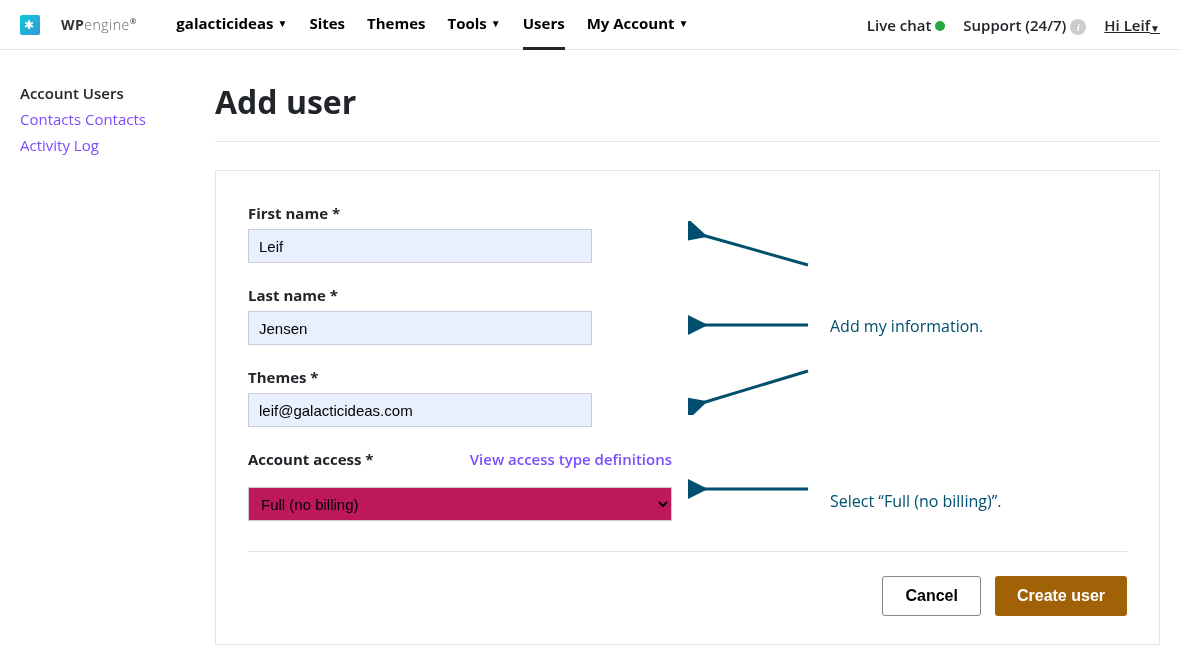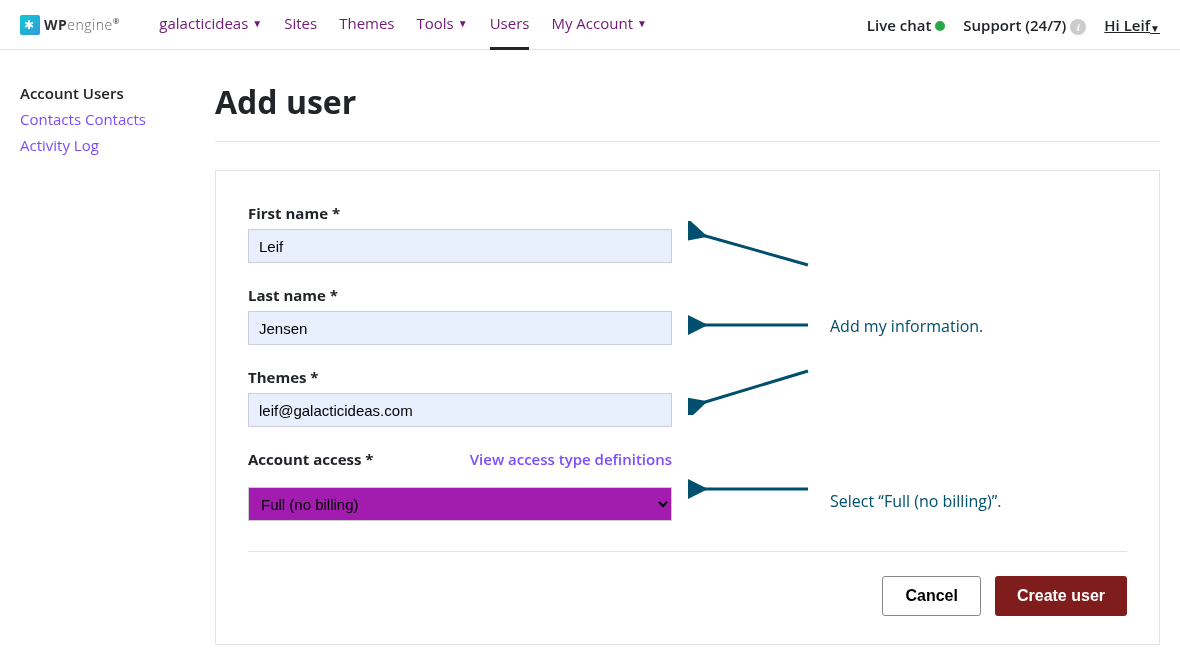--- a/index.html
+++ b/index.html
@@ -1,28 +1,28 @@
 <!DOCTYPE html>
 <html><head>
   <meta charset="utf-8">
   <style>
     * { box-sizing: border-box; margin: 0; padding: 0; }
     body { font-family: "Open Sans", -apple-system, BlinkMacSystemFont, sans-serif; color: #212529; background: #fff; width: 1180px; }
     
     
     .topnav { display: flex; align-items: center; height: 50px; padding: 0 20px; border-bottom: 1px solid #e4e4e4; }
-    .logo { display: flex; align-items: center; gap: 4px; font-weight: 400; font-size: 14px; color: #333; }
+    .logo { display: flex; align-items: center; gap: 21px; font-weight: 400; font-size: 14px; color: #333; }
     .logo-icon { width: 20px; height: 20px; background: linear-gradient(135deg, #0ecad4 0%, #3498db 100%); border-radius: 2px; position: relative; }
     .logo-icon::before { content: '✱'; position: absolute; color: white; font-size: 12px; left: 4px; top: 1px; }
     .logo-text .wp { font-weight: 700; letter-spacing: 0.5px; }
     .logo-text .engine { font-weight: 300; color: #666; letter-spacing: 0.5px; }
     .logo-text .r { font-size: 8px; vertical-align: super; }
     
     .nav-items { display: flex; align-items: center; margin-left: 40px; gap: 22px; }
-    .nav-item { font-size: 15px; font-weight: 400; color: #701a75; cursor: pointer; padding: 14px 0; border-bottom: 3px solid transparent; display: flex; align-items: center; gap: 4px; }
+    .nav-item { font-size: 15px; font-weight: 700; color: #000000; cursor: pointer; padding: 14px 0; border-bottom: 3px solid transparent; display: flex; align-items: center; gap: 4px; }
     .nav-item.active { border-bottom-color: #212529; }
     .caret { font-size: 10px; }
     
     .topnav-right { margin-left: auto; display: flex; align-items: center; gap: 18px; font-size: 15px; font-weight: 600; }
     .dot { width: 10px; height: 10px; background: #28a745; border-radius: 50%; display: inline-block; margin-left: 4px; }
     .info-icon { display: inline-flex; width: 16px; height: 16px; background: #ccc; border-radius: 50%; color: white; font-size: 11px; font-weight: bold; align-items: center; justify-content: center; margin-left: 4px; font-style: italic; font-family: serif; }
     .user-greet { display: flex; align-items: flex-end; gap: 0; text-decoration: underline; }
     
     
     .page { display: flex; padding: 30px 20px; }
@@ -33,31 +33,31 @@
     
     .main { flex: 1; }
     .page-title { font-size: 32px; font-weight: 700; padding-bottom: 18px; border-bottom: 1px solid #e4e4e4; margin-bottom: 28px; }
     
     .card { border: 1px solid #e4e4e4; padding: 32px 32px 28px; position: relative; }
     
     .field-row { margin-bottom: 22px; position: relative; }
     .field-label { font-weight: 700; font-size: 15px; display: block; margin-bottom: 6px; }
     .label-row { display: flex; justify-content: space-between; align-items: baseline; width: 424px; margin-bottom: 6px; }
     .view-link { color: #7c4dff; font-size: 15px; font-weight: 600; cursor: pointer; }
-    input.txt { width: 424px; height: 34px; background: #e8f0fe; border: 1px solid #ccd; padding: 12px 10px; font-size: 15px; outline: none; }
-    select.sel { width: 424px; height: 34px; border: 1px solid #ccc; padding: 0 8px; font-size: 15px; background: #a21caf; outline: none; }
+    input.txt { width: 344px; height: 34px; background: #e8f0fe; border: 1px solid #ccd; padding: 12px 10px; font-size: 15px; outline: none; }
+    select.sel { width: 424px; height: 34px; border: 1px solid #ccc; padding: 0 8px; font-size: 15px; background: #be185d; outline: none; }
     
     .annot-arrow { position: absolute; pointer-events: none; }
     .annot-text { position: absolute; color: #004f6e; font-size: 16px; }
     
     .hr { border: none; border-top: 1px solid #e4e4e4; margin: 30px 0 24px; }
     .buttons { display: flex; justify-content: flex-end; gap: 14px; }
     .btn { height: 40px; padding: 0 22px; font-size: 16px; font-weight: 600; border-radius: 3px; cursor: pointer; }
     .btn-cancel { background: #fff; border: 1px solid #888; }
-    .btn-primary { background: #7f1d1d; color: #fff; border: none; }
+    .btn-primary { background: #a16207; color: #fff; border: none; }
   </style>
 </head>
 <body>
 
 <div class="topnav">
   <div class="logo">
     <div class="logo-icon"></div>
     <span class="logo-text"><span class="wp">WP</span><span class="engine">engine</span><span class="r">®</span></span>
   </div>
   <div class="nav-items">

